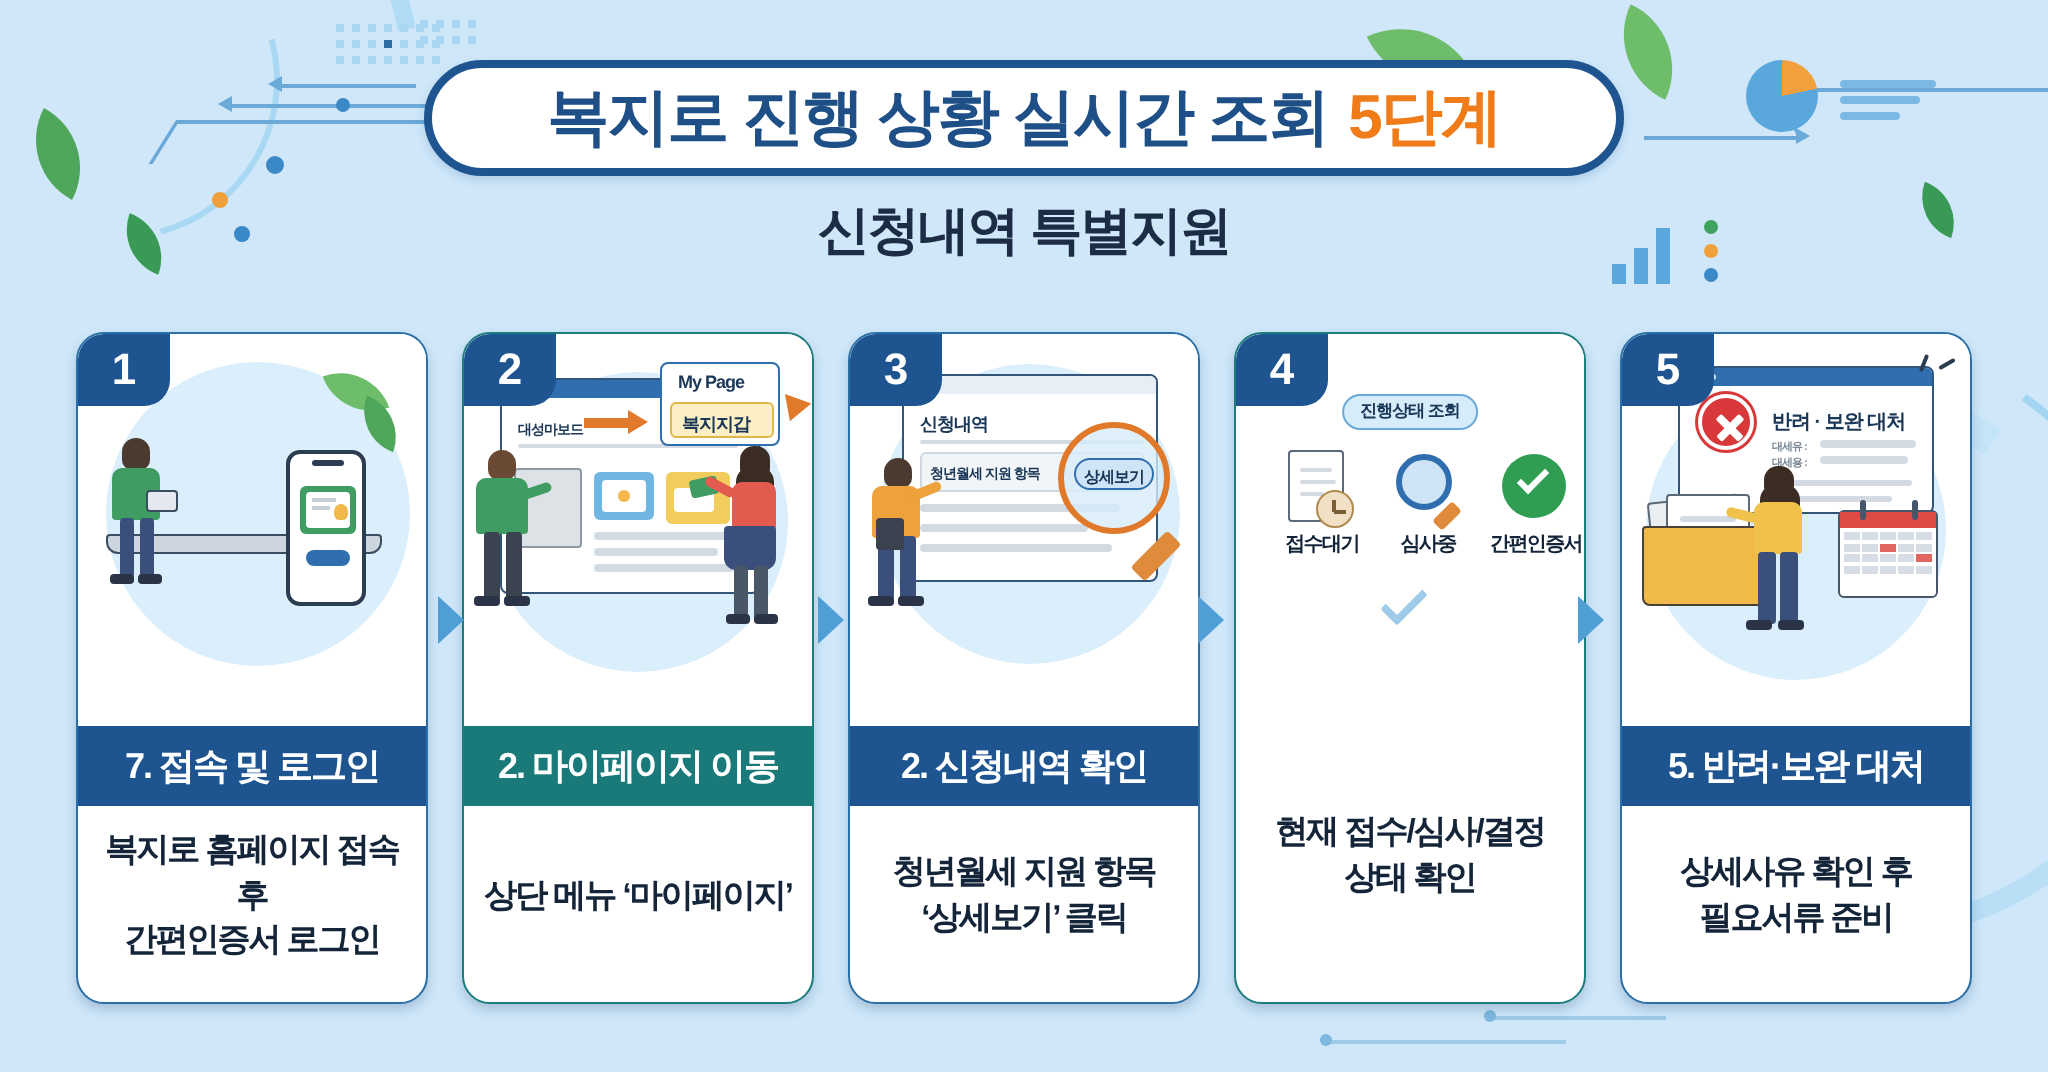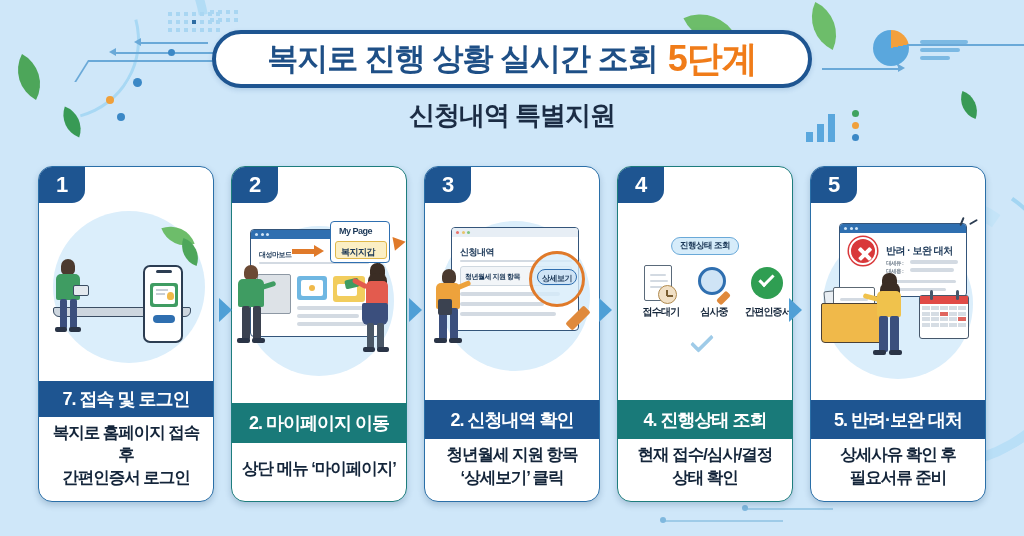--- a/index.html
+++ b/index.html
@@ -79,21 +79,21 @@
     display: flex; align-items: center; justify-content: center;
     gap: 10px;
     box-shadow: 0 2px 5px rgba(30,85,145,.18);
     z-index: 6;
   }
   .title-main {
     font-size: 31px; font-weight: bold; color: #1e4f86;
     letter-spacing: -1px; white-space: nowrap;
   }
   .title-accent {
-    font-size: 36px; font-weight: bold; color: #f07c19;
+    font-size: 31px; font-weight: bold; color: #f07c19;
     letter-spacing: -1px; white-space: nowrap;
   }
   .subtitle {
     position: absolute; left: 0; right: 0; top: 98px;
     text-align: center;
     font-size: 26px; font-weight: bold; color: #1b2c44;
     letter-spacing: -1px;
     z-index: 6;
   }
 
@@ -124,21 +124,20 @@
     color: #fff; font-size: 22px; font-weight: bold;
     display: flex; align-items: center; justify-content: center;
     z-index: 3;
   }
 
   .illus {
     position: relative;
     height: 196px;
     background: #fff;
     overflow: hidden;
-    margin-top: 40px;
   }
   .blob {
     position: absolute; left: 50%; top: 50%;
     transform: translate(-50%,-50%);
     width: 150px; height: 150px; border-radius: 50%;
     background: #dbeefb;
   }
 
   .bar {
     height: 40px;
@@ -562,21 +561,20 @@
         </div>
 
         <div class="status-ic" style="left:122px;top:58px;width:56px;height:56px;">
           <div class="check-circle" style="left:11px;top:2px;width:32px;height:32px;"></div>
           <div class="check-mark" style="left:19px;top:10px;width:15px;height:8px;"></div>
           <span class="cap">간편인증서</span>
         </div>
 
         <div class="chev" style="left:50%;margin-left:-14px;top:128px;"></div>
       </div>
-      <div class="bar teal">4. 진행상태 조회</div>
       <div class="desc">
         <span>현재 접수/심사/결정</span>
         <span>상태 확인</span>
       </div>
     </div>
 
     <div class="card">
       <div class="badge">5</div>
       <div class="illus">
         <div class="blob" style="left:50%;top:50%;width:150px;height:150px;"></div>

